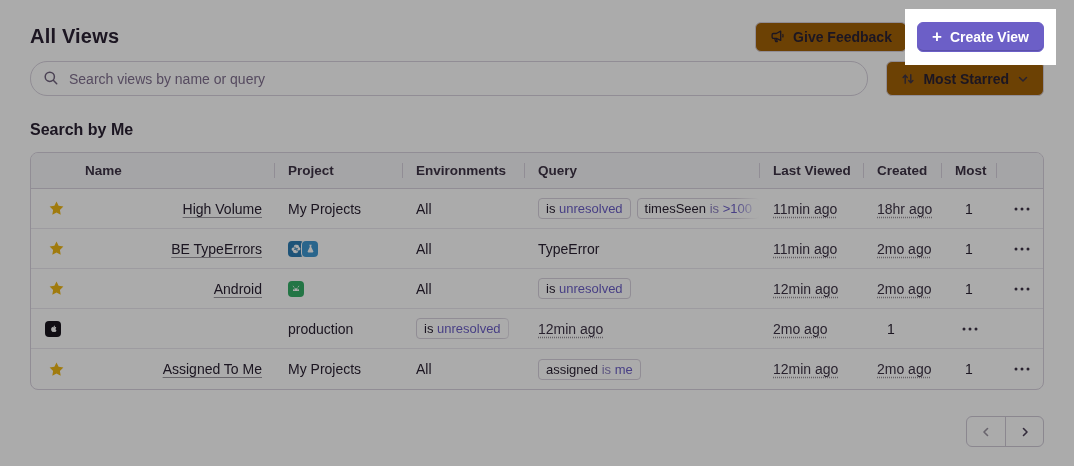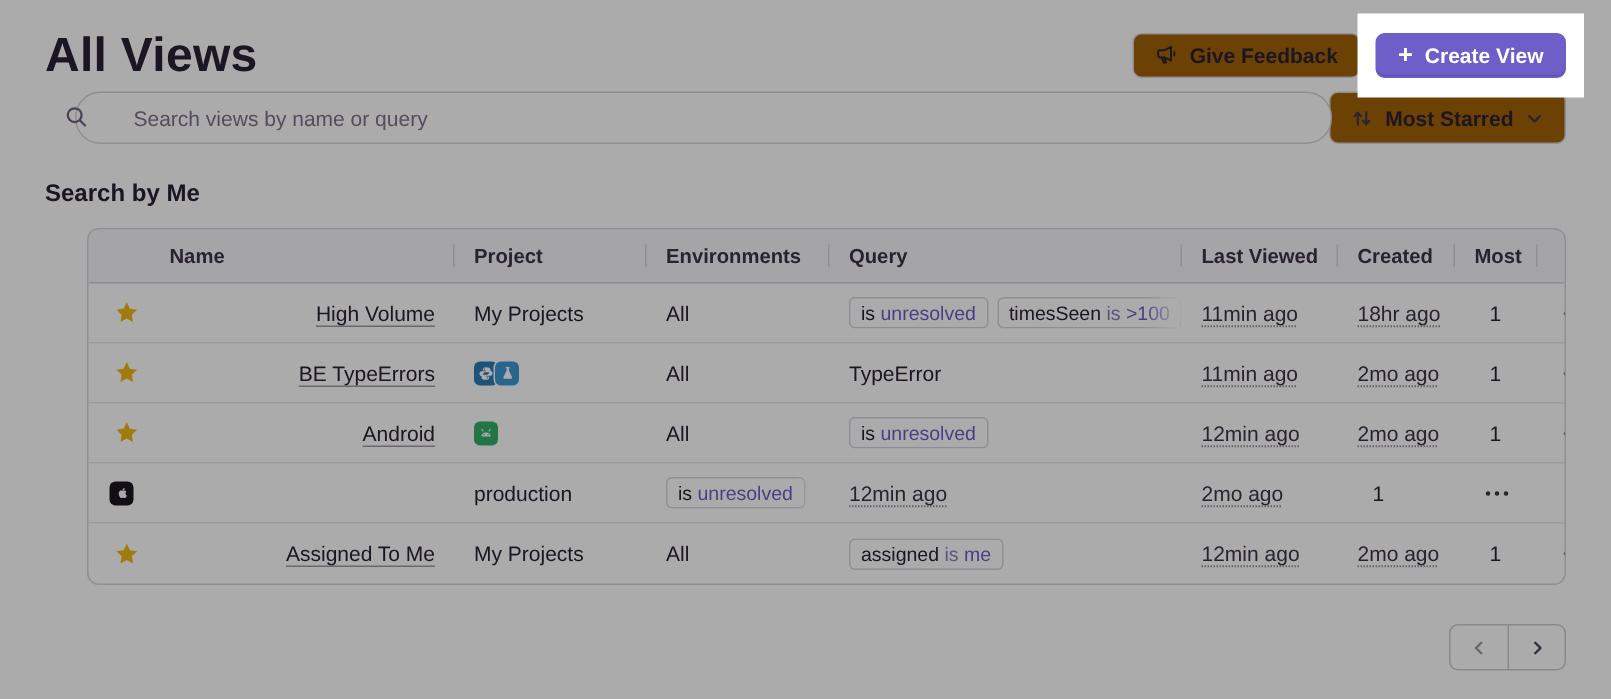--- a/index.html
+++ b/index.html
@@ -22,21 +22,21 @@
     background: #ffffff;
     padding: 13px 12px;
     margin: -13px -12px;
   }
 
   
   .topbar {
     display: flex; align-items: center; justify-content: space-between;
     padding-top: 21px; height: 52px;
   }
-  .page-title { font-size: 32px; font-weight: bold; letter-spacing: .2px; color: var(--text-dark); }
+  .page-title { font-size: 20px; font-weight: bold; letter-spacing: .2px; color: var(--text-dark); }
   .topbar-actions { display: flex; align-items: center; gap: 10px; }
   .btn {
     display: inline-flex; align-items: center; gap: 8px;
     height: 30px; padding: 0 14px;
     border-radius: 6px; border: 1px solid var(--border);
     background: #a16207; color: var(--text-dark);
     font-size: 14px; font-weight: bold; cursor: pointer;
     font-family: inherit; white-space: nowrap;
   }
   .btn-primary {
@@ -45,36 +45,35 @@
   }
   .btn-primary .plus { font-size: 17px; font-weight: bold; line-height: 1; margin-top: -1px; }
 
   
   .filter-row { display: flex; gap: 18px; margin-top: 9px; }
   .search-wrap { position: relative; flex: 1; }
   .search-input {
     width: 100%; height: 35px;
     border: 1px solid var(--border); border-radius: 17px;
     padding: 0 12px 0 38px; font-size: 14px; font-family: inherit;
-    color: var(--text-dark); background: #fff; outline: none; margin-left: 20px;
+    color: var(--text-dark); background: #fff; outline: none;
   }
   .search-input::placeholder { color: #80708F; }
   .search-icon { position: absolute; left: 13px; top: 9px; }
   .sort-btn { height: 35px; min-width: 150px; justify-content: center; font-weight: bold; }
 
   .section-title { margin-top: 25px; font-size: 16px; font-weight: bold; color: var(--text-dark); }
 
   
   .views-table {
     margin-top: 13px;
     border: 1px solid var(--border);
     border-radius: 8px;
     background: #fff;
     overflow: hidden;
-    margin-left: 28px;
   }
   .tgrid {
     display: grid;
     grid-template-columns: 243px 128px 122px 235px 104px 78px 55px 1fr;
     align-items: center;
   }
   .thead {
     height: 36px; background: var(--header-bg);
     border-bottom: 1px solid var(--border);
     font-size: 13.5px; font-weight: bold; color: #3E3446;

